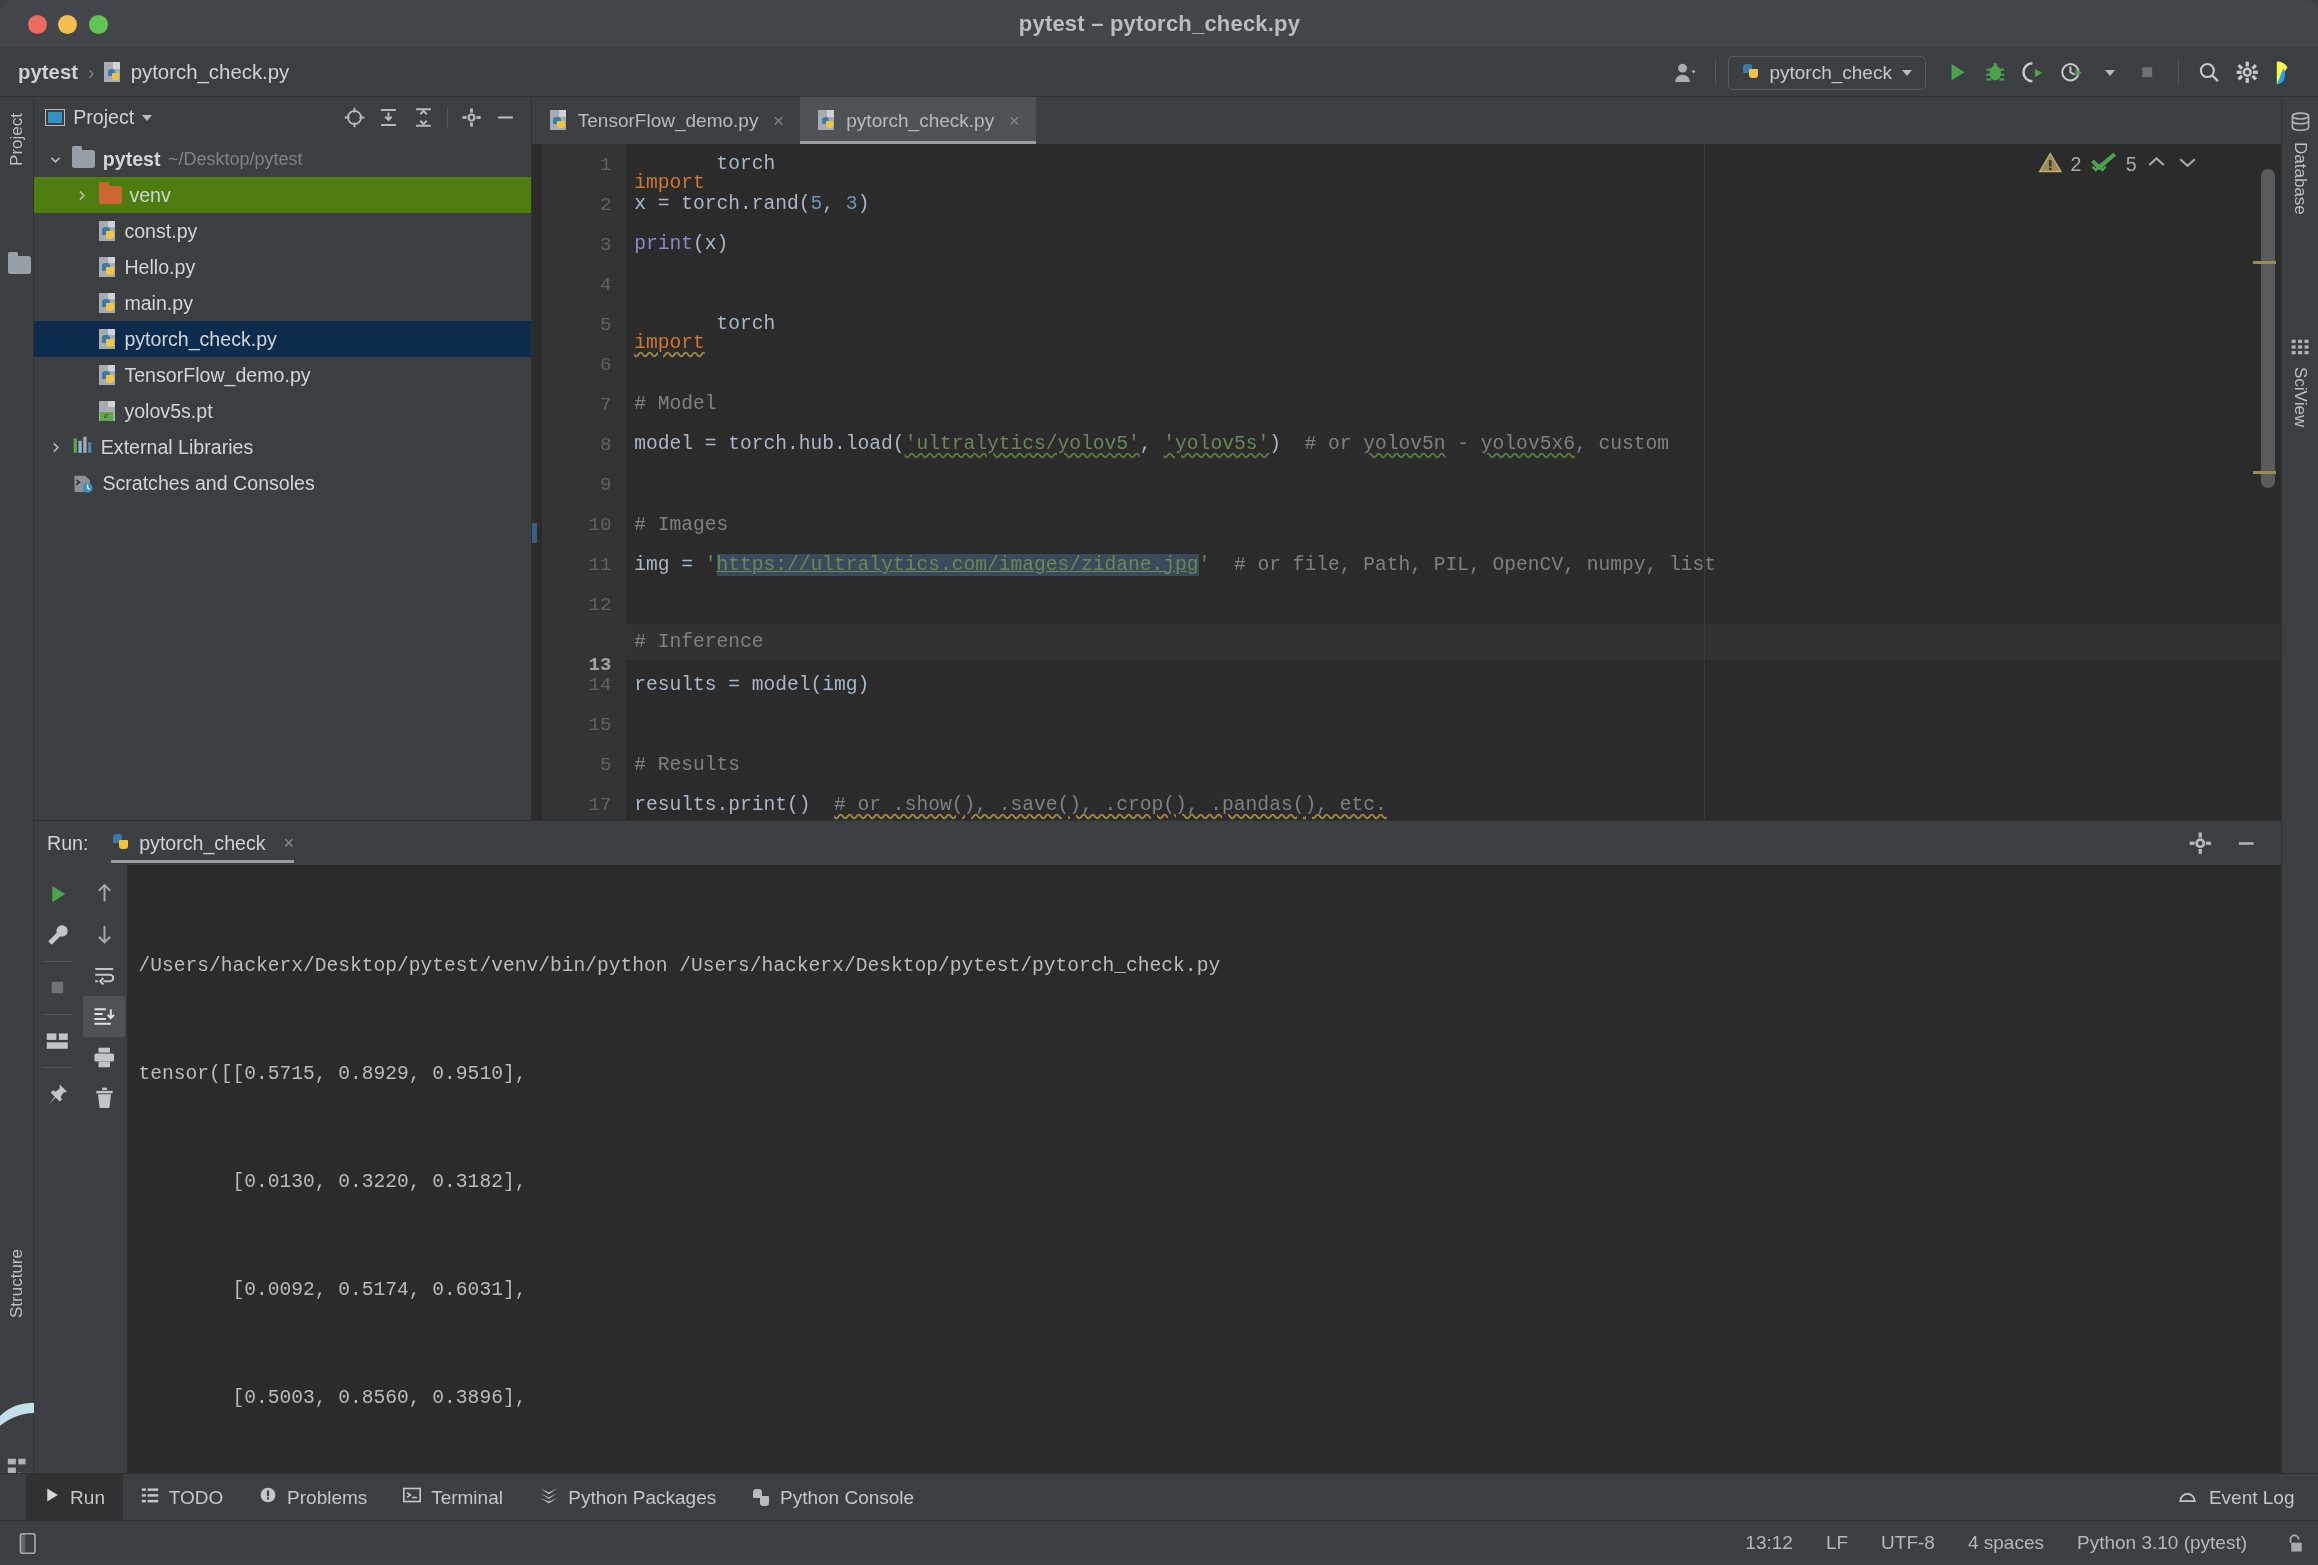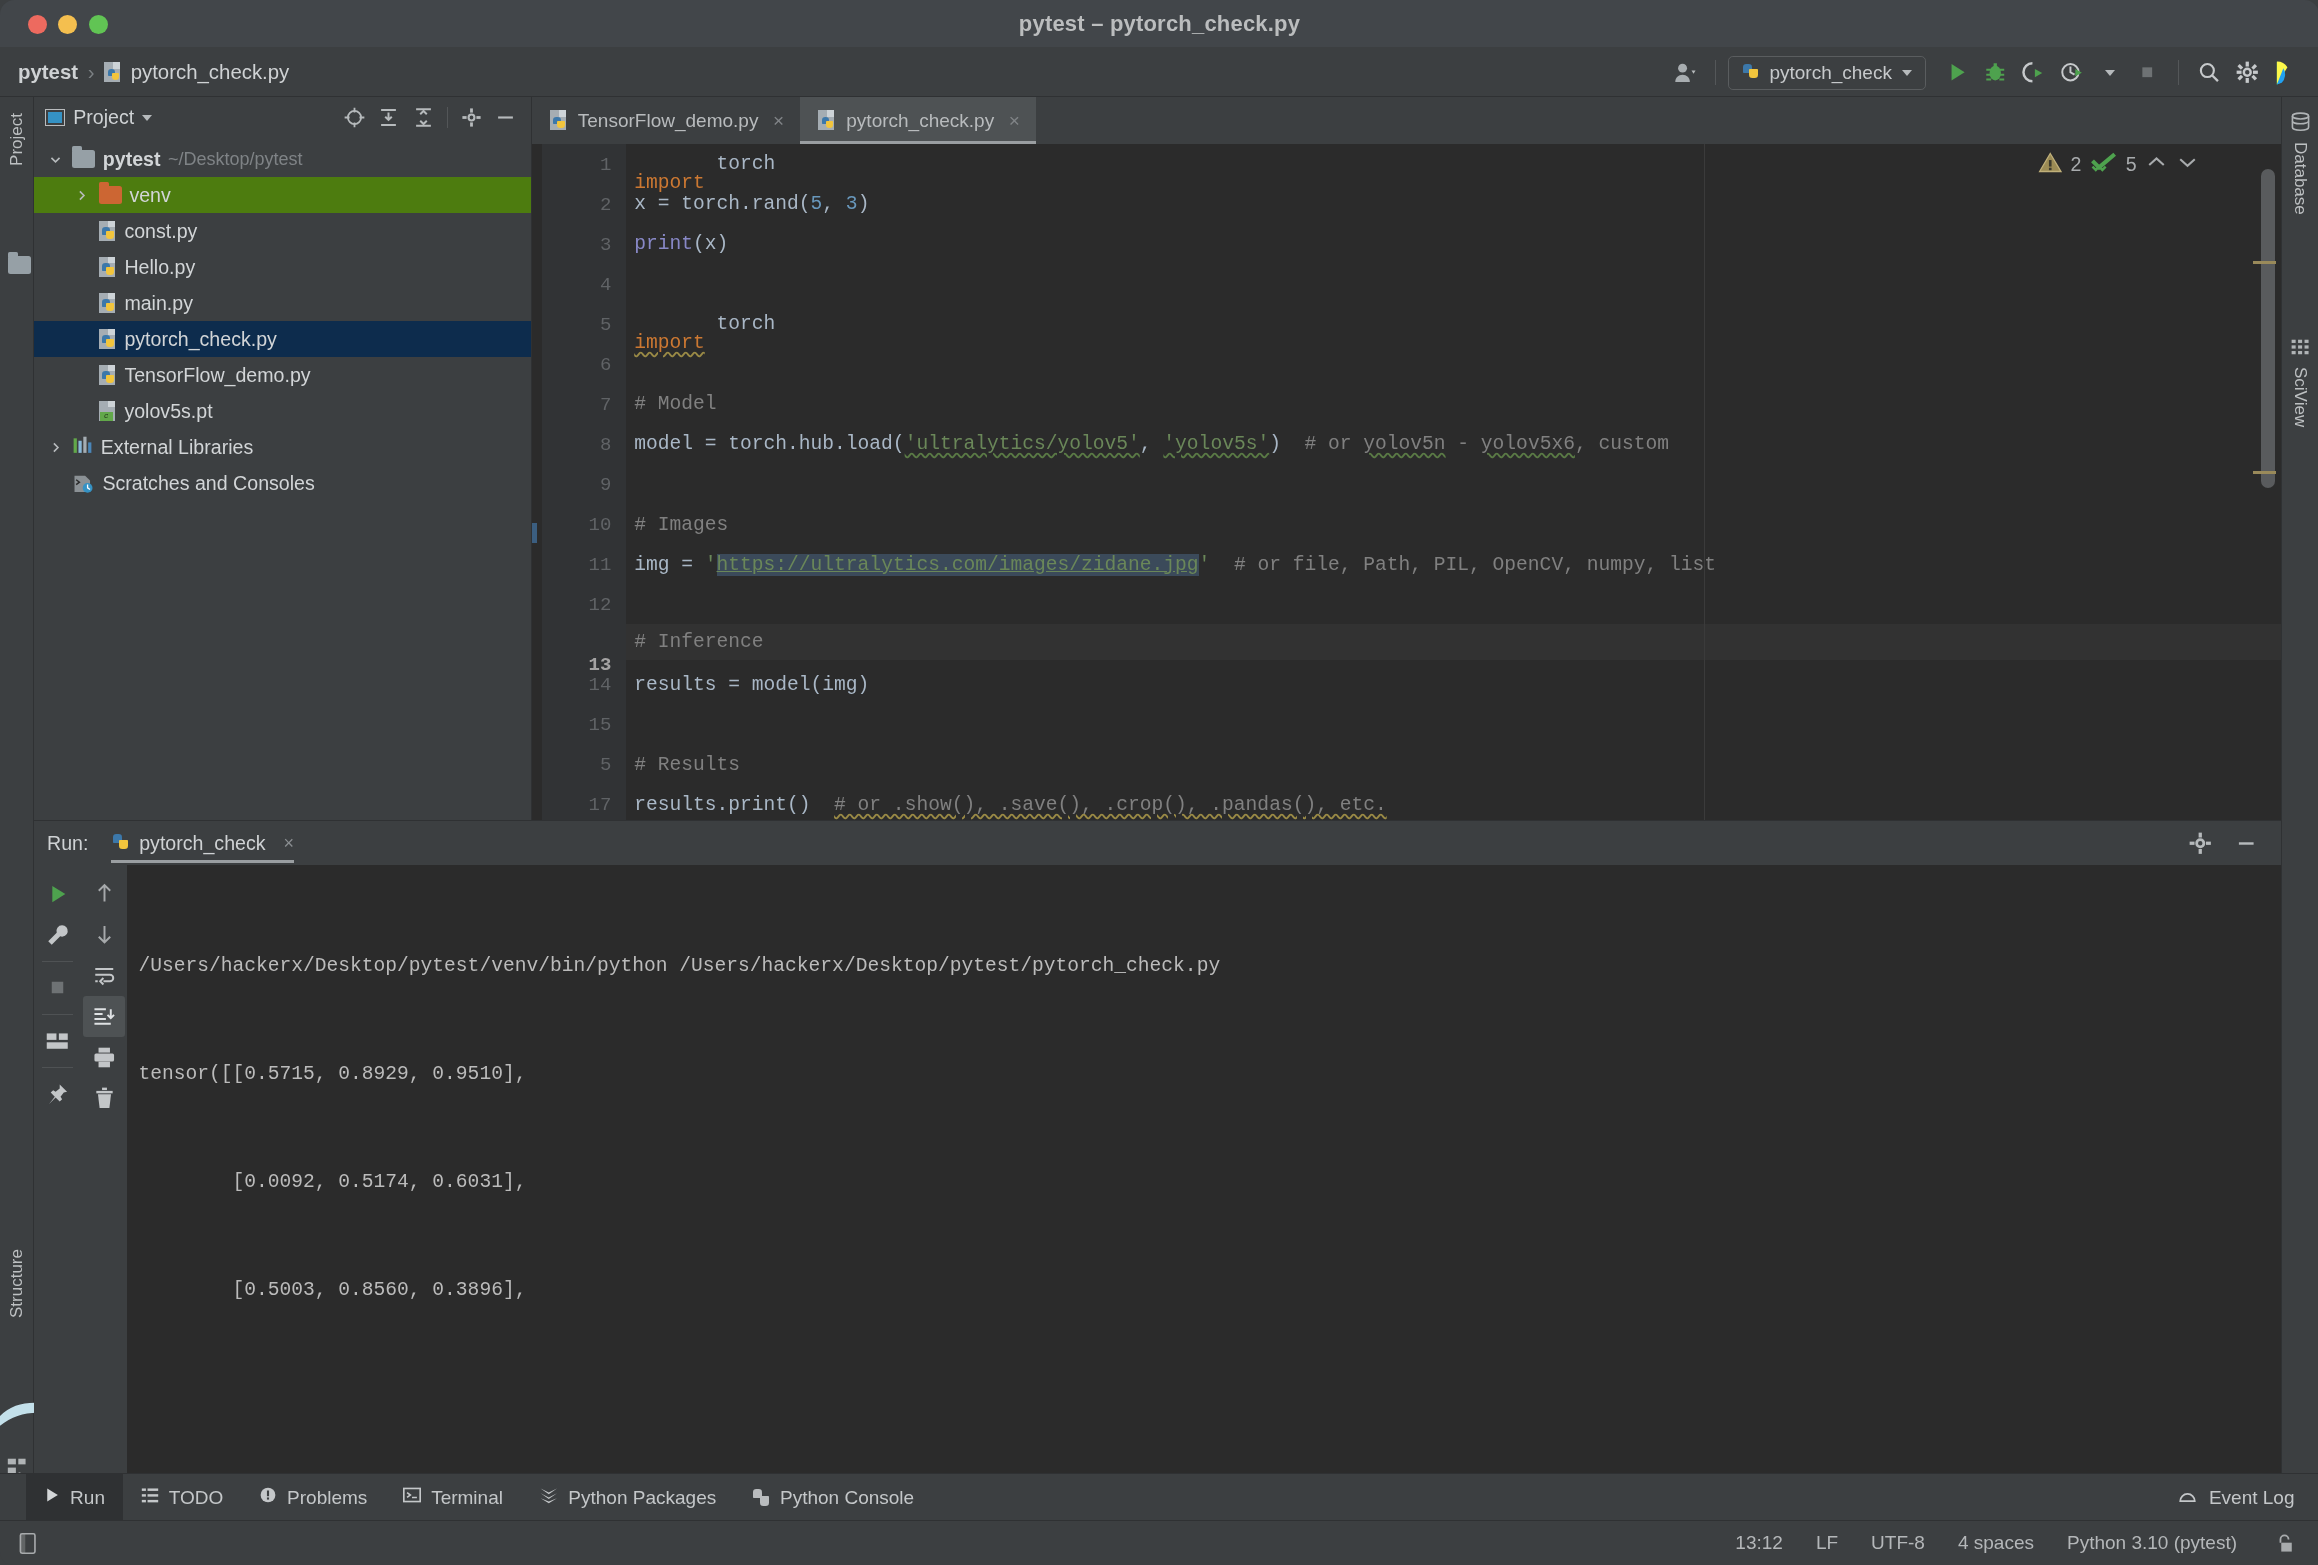--- a/index.html
+++ b/index.html
@@ -152,21 +152,21 @@
   .bottombar { position: absolute; left: 0; top: 1474px; width: 2319px; height: 47px; background: #3c3f41; display: flex; align-items: center; }
   .bb-left { display: flex; align-items: stretch; height: 47px; margin-left: 26px; }
   .bb-item { display: flex; align-items: center; gap: 9.8px; padding: 0 18px; color: #c4c7c9; font-size: 19px; }
   .bb-item.active { background: #2f3133; }
   .bb-right { margin-left: auto; display: flex; align-items: center; gap: 11px; padding-right: 24.5px; color: #c4c7c9; font-size: 19px; }
 
   
   .statusbar { position: absolute; left: 0; top: 1521px; width: 2319px; height: 44px; background: #3c3f41; display: flex; align-items: center;
     border-bottom-left-radius: 13px; border-bottom-right-radius: 13px; }
   .sb-left { margin-left: 14.7px; display: flex; align-items: center; }
-  .sb-right { margin-left: auto; display: flex; align-items: center; gap: 33px; padding-right: 21px; color: #b4b7b9; font-size: 19px; }
+  .sb-right { margin-left: auto; display: flex; align-items: center; gap: 33px; padding-right: 11px; color: #b4b7b9; font-size: 19px; }
   .sb-icon { width: 28px; height: 28px; display: flex; align-items: center; justify-content: center; }
 
   .sep-h { position: absolute; height: 0.8px; background: #2f3133; }
   .sep-v { position: absolute; width: 0.8px; background: #2f3133; }
 </style>
 </head>
 <body>
 
 <div class="app">
 
@@ -706,20 +706,21 @@
               <rect x="4" y="6" width="20" height="3" fill="#c3c6c8"></rect>
               <rect x="11" y="2" width="6" height="3" fill="#c3c6c8"></rect>
               <path d="M6 10h16l-2 17H8z" fill="#c3c6c8"></path>
             </svg>
         </div>
       </div>
 
       <div class="console">
         <div class="c-white">/Users/hackerx/Desktop/pytest/venv/bin/python /Users/hackerx/Desktop/pytest/pytorch_check.py</div>
         <div class="c-white">tensor([[0.5715, 0.8929, 0.9510],</div>
+        <div class="c-white">        [0.0130, 0.3220, 0.3182],</div>
         <div class="c-white">        [0.0092, 0.5174, 0.6031],</div>
         <div class="c-white">        [0.5003, 0.8560, 0.3896],</div>
         
         
         
         
         
         
         
         

